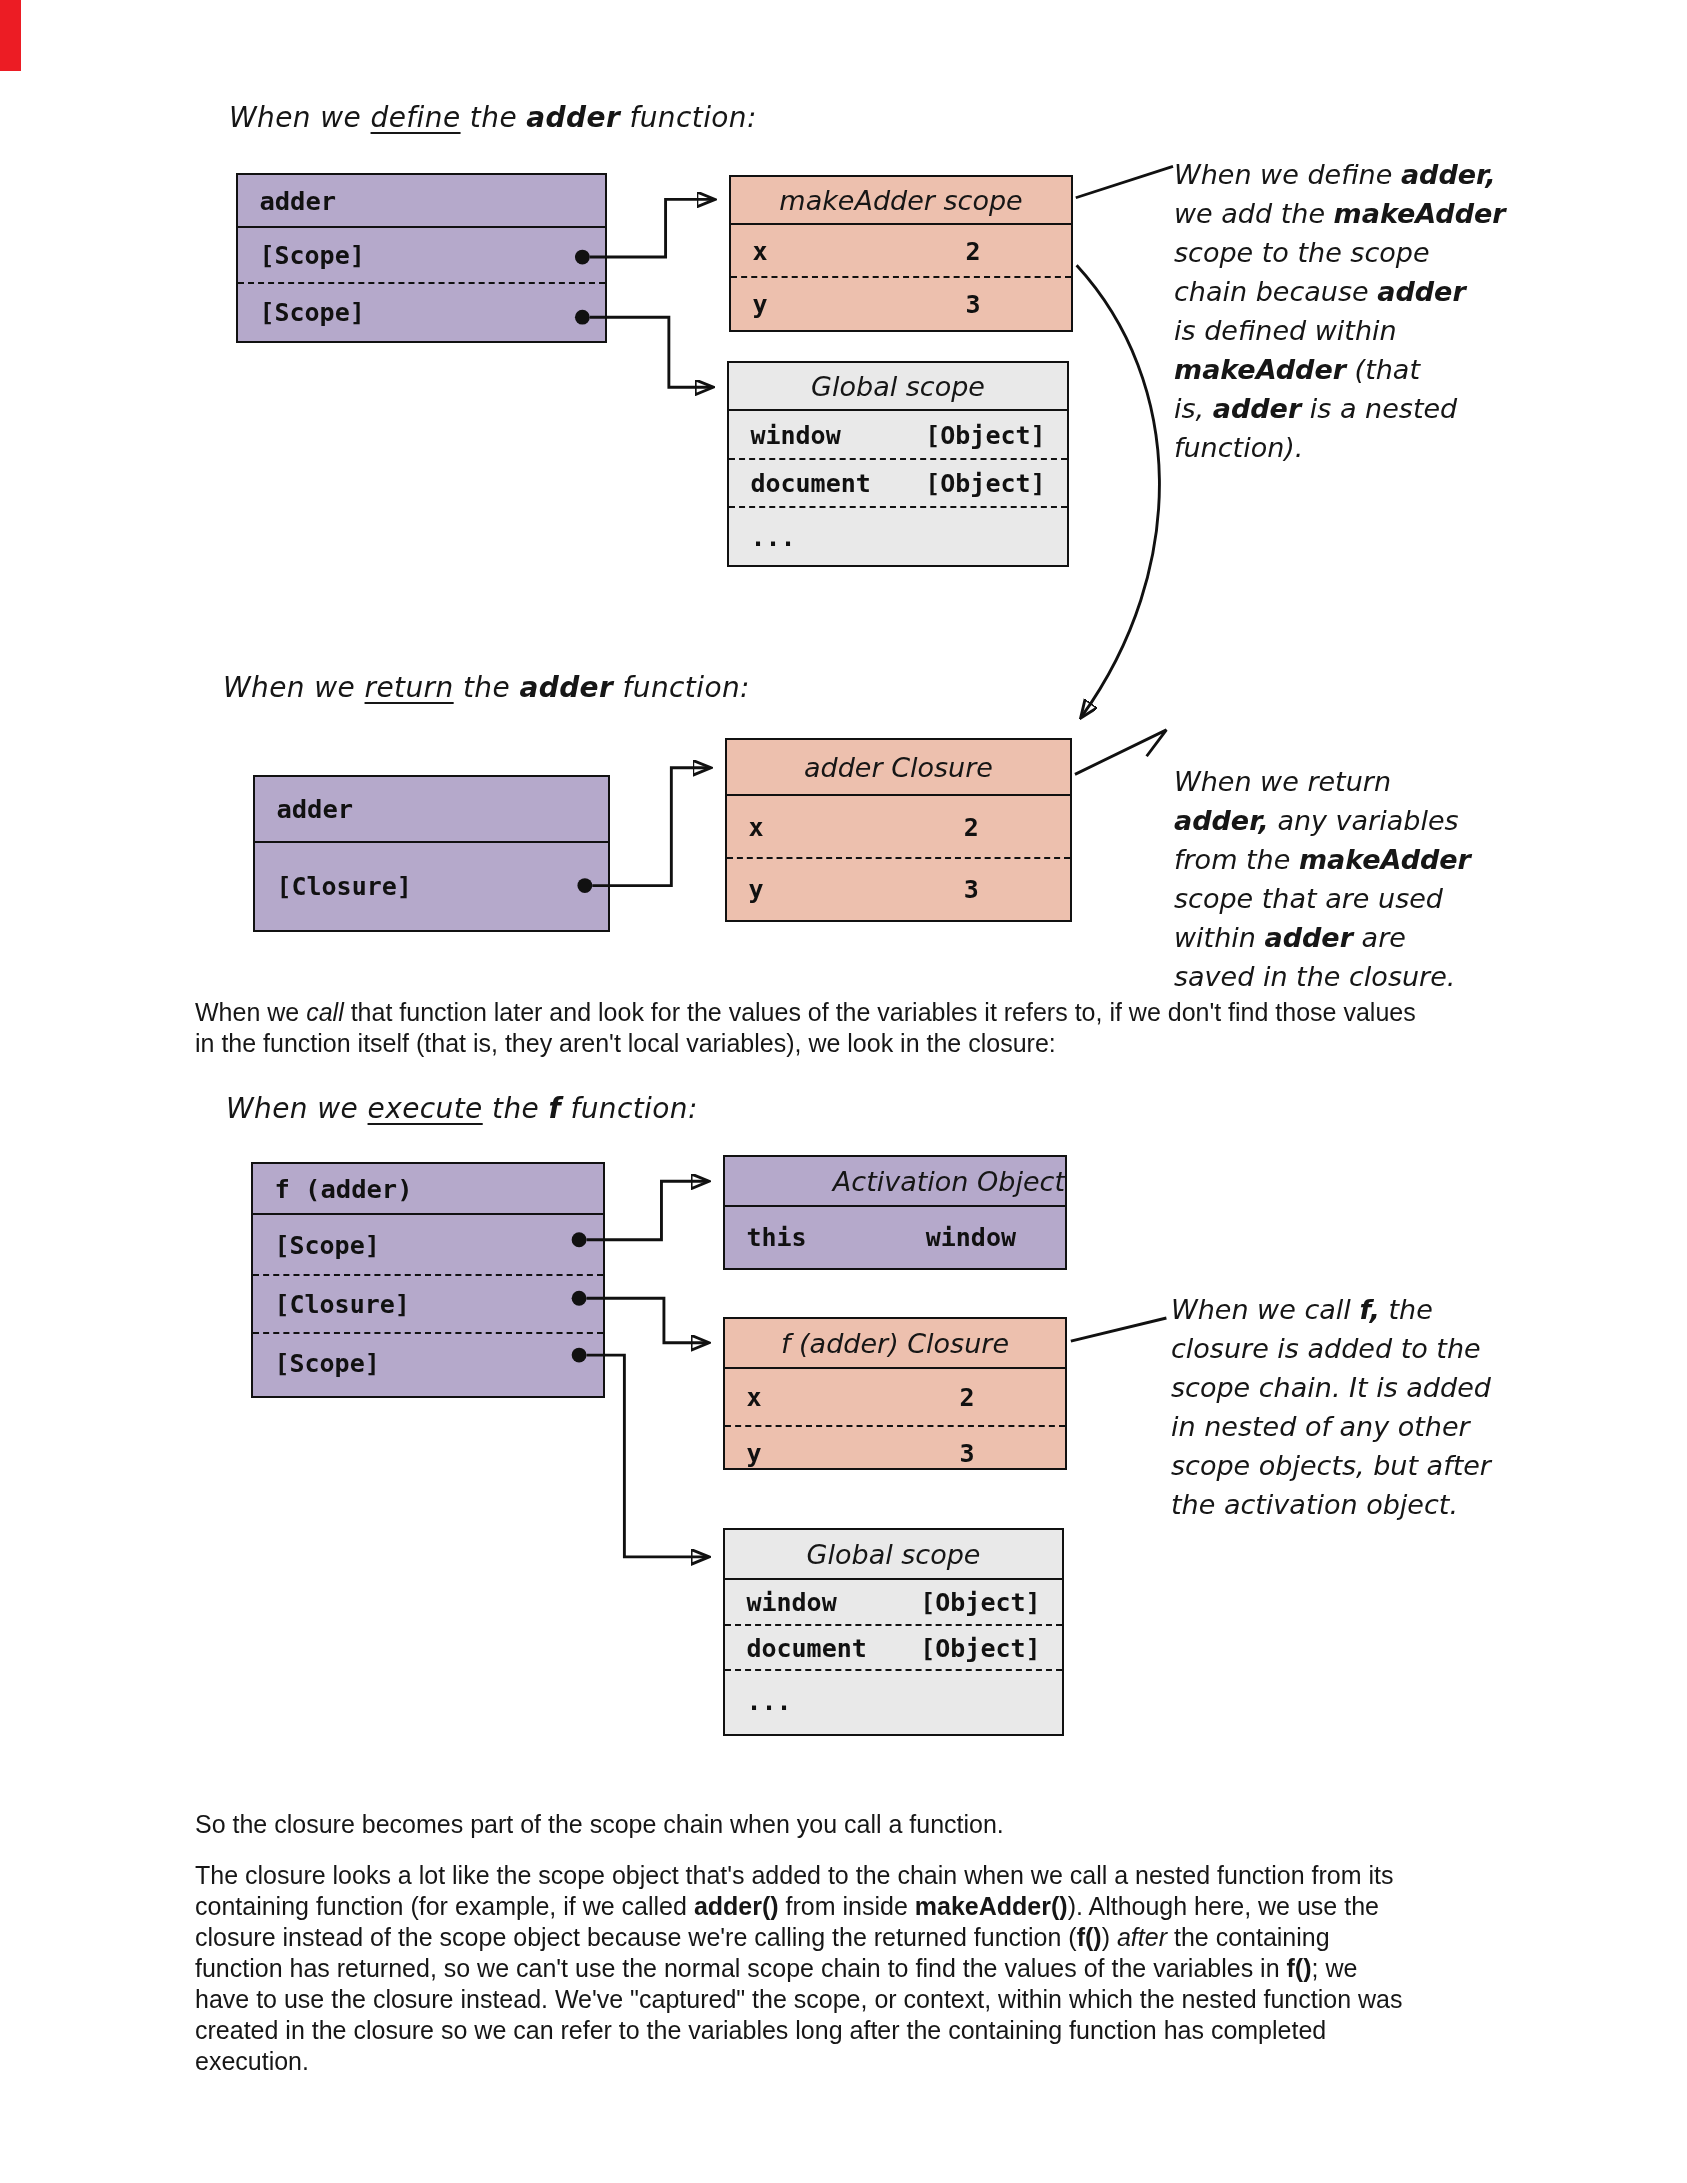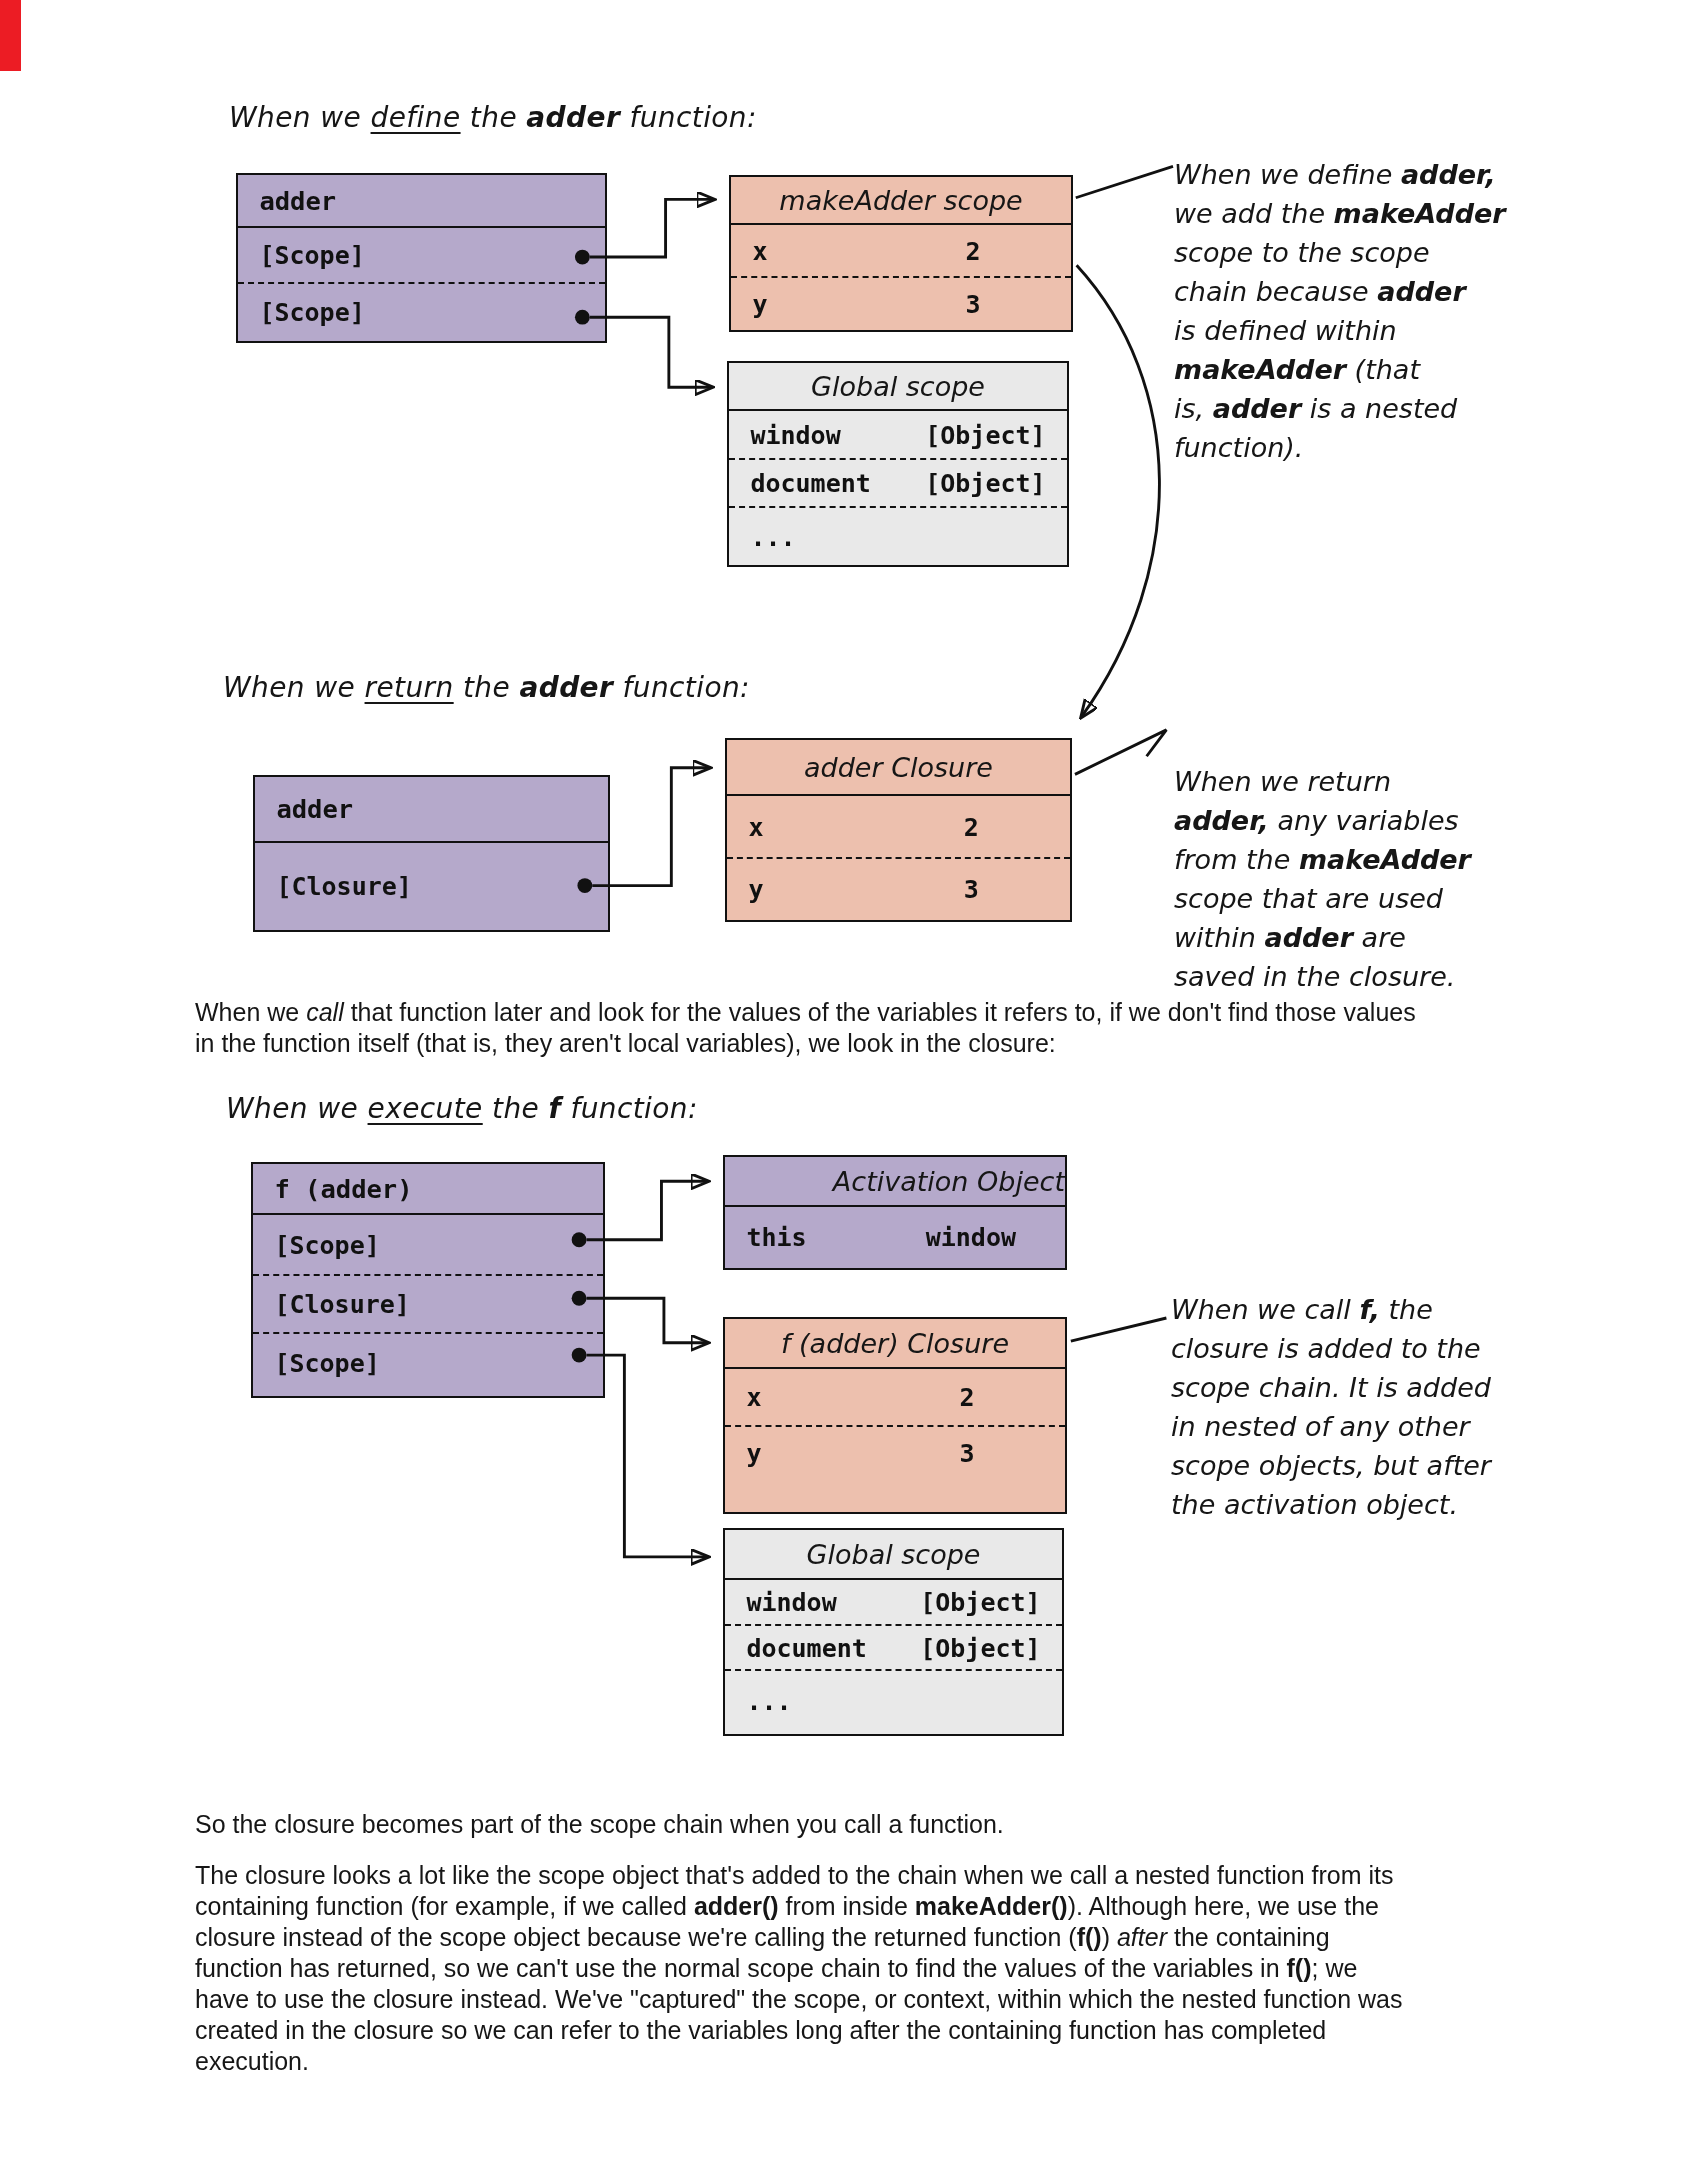--- a/index.html
+++ b/index.html
@@ -142,21 +142,21 @@
   <div class="box purple" style="left:723px;top:1155px;width:344px;height:115px;">
     <div class="bhead center" style="height:50px;justify-content:flex-end;">
         <span class="hand">Activation Object</span>
       </div>
     <div class="brow" style="height:60px;">
       <span class="mono name">this</span>
       <span class="mono val-win">window</span>
     </div>
   </div>
 
-  <div class="box pink" style="left:723px;top:1317px;width:344px;height:197px;">
+  <div class="box pink" style="left:723px;top:1317px;width:344px;height:153px;">
     <div class="bhead center" style="height:50px;">
         <span class="hand">f (adder) Closure</span>
       </div>
     <div class="brow dashed" style="height:58px;">
       <span class="mono name">x</span>
       <span class="mono val-num">2</span>
     </div>
     <div class="brow" style="height:51px;">
       <span class="mono name">y</span>
       <span class="mono val-num">3</span>

